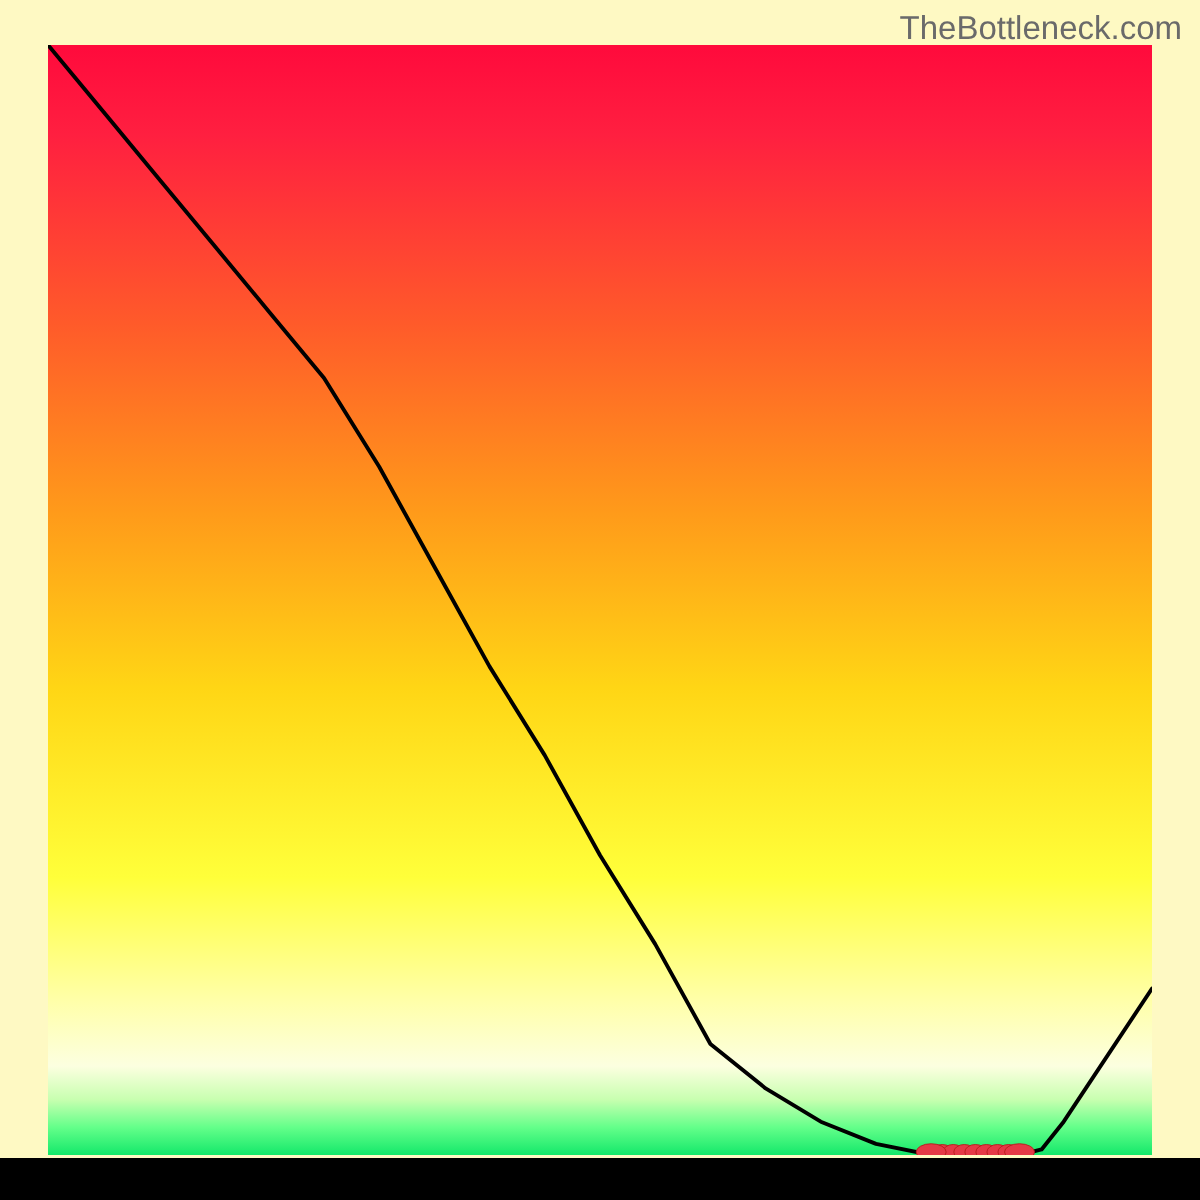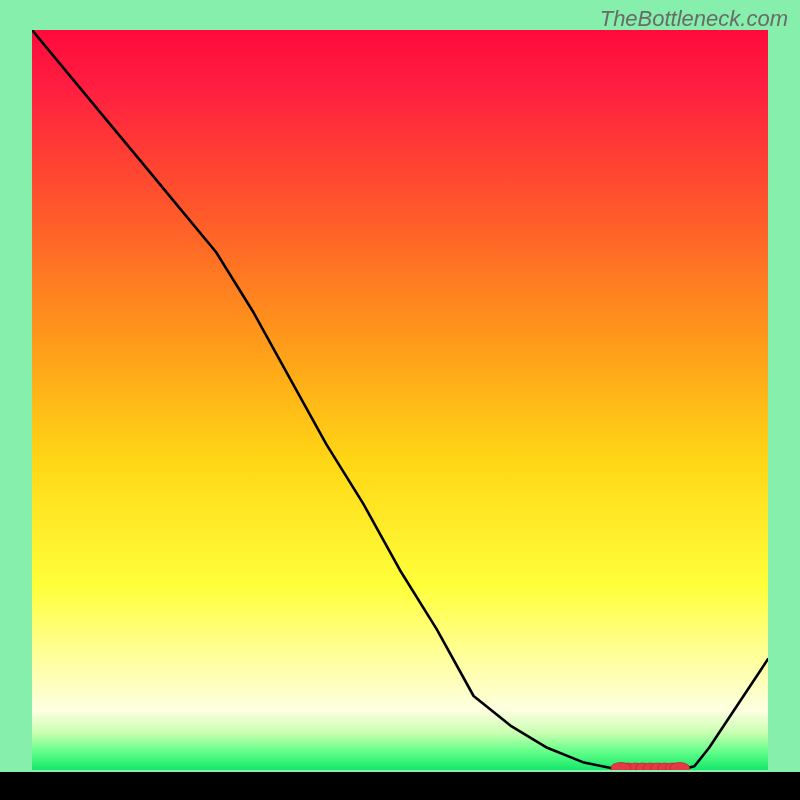--- a/index.html
+++ b/index.html
@@ -1,22 +1,21 @@
 <!DOCTYPE html>
 <html><head>
 <meta charset="utf-8">
 <style>
   * { margin: 0; padding: 0; box-sizing: border-box; }
   html, body { width: 800px; height: 800px; background: #000; overflow: hidden; }
   .container {
     width: 800px;
     height: 772px;
-    background: #86efac;
+    background: #fef9c3;
     position: relative;
-    font-style: italic;
   }
   .attribution {
     position: absolute;
     top: 6px;
     right: 12px;
     font-family: Arial, sans-serif;
     font-size: 22px;
     color: #6a6a6a;
     font-weight: 500;
   }

